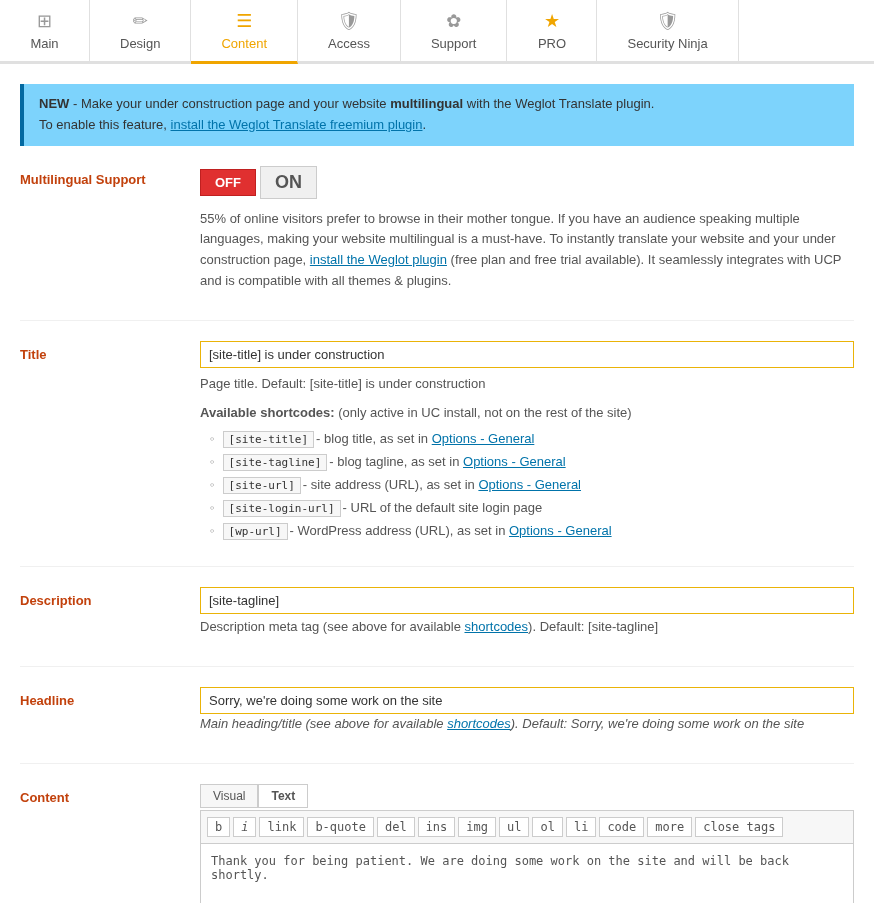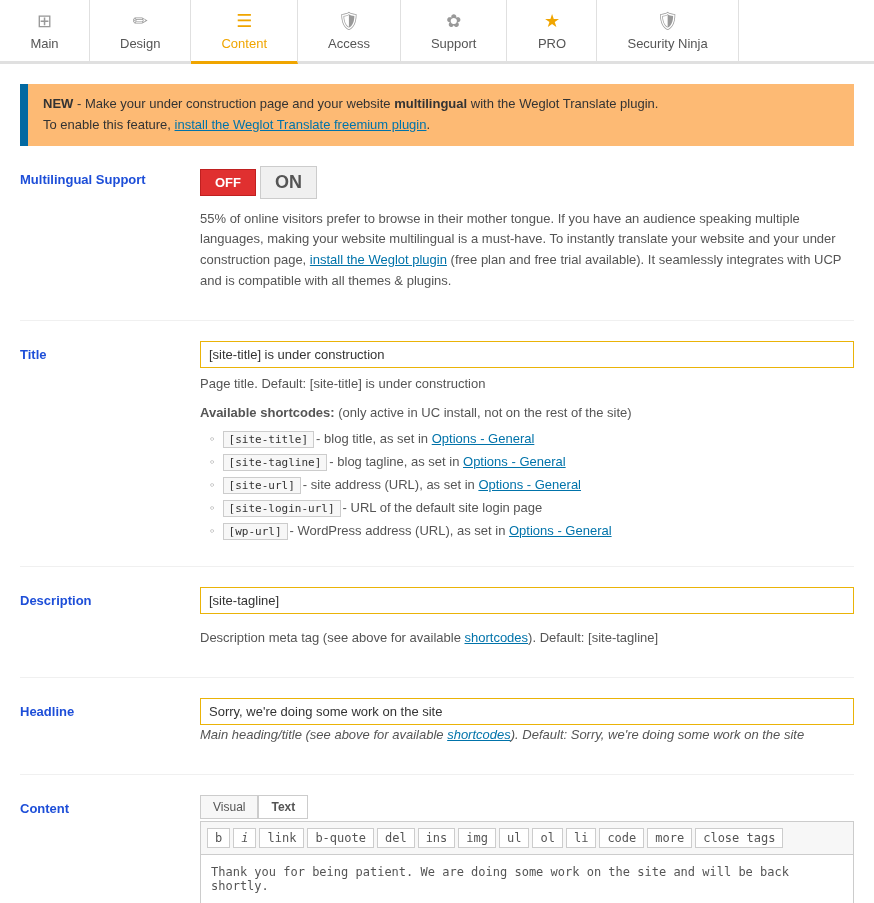--- a/index.html
+++ b/index.html
@@ -34,43 +34,43 @@
     .tab-item:not(.active) .tab-icon { color: #999; }
 
     .page-content {
       background: #fff;
       margin: 0;
       padding: 20px;
       max-width: 874px;
     }
 
     .notice-box {
-      border-left: 8px solid #0369a1;
-      background: #fdba74;
+      border-left: 4px solid #0369a1;
+      background: #7dd3fc;
       padding: 10px 15px;
       margin-bottom: 20px;
       font-size: 13px;
       line-height: 1.6;
     }
     .notice-box a { color: #0073aa; text-decoration: underline; }
 
     .form-row {
       display: flex;
       align-items: flex-start;
       margin-bottom: 20px;
       padding-bottom: 20px;
       border-bottom: 1px solid #f0f0f0;
     }
     .form-label {
       width: 180px;
       min-width: 180px;
       font-size: 13px;
       font-weight: 600;
       padding-top: 6px;
-      color: #1d4ed8;
+      color: #c2410c;
     }
     .form-field { flex: 1; }
 
     .toggle-group { display: flex; align-items: center; gap: 4px; margin-bottom: 10px; }
     .toggle-off {
       background: #e03030;
       color: #fff;
       font-weight: bold;
       padding: 5px 14px;
       font-size: 13px;
@@ -267,21 +267,21 @@
           <span> - WordPress address (URL), as set in <a href="#">Options - General</a></span>
         </li>
       </ul>
     </div>
   </div>
 
   <div class="form-row">
     <div class="form-label">Description</div>
     <div class="form-field">
       <input type="text" class="text-input" value="[site-tagline]" style="">
-      <p class="description-text" style="margin-top:14px;">
+      <p class="description-text" style="margin-top:3px;">
         Description meta tag (see above for available <a href="#">shortcodes</a>). Default: [site-tagline]
       </p>
     </div>
   </div>
 
   <div class="form-row">
     <div class="form-label">Headline</div>
     <div class="form-field">
       <input type="text" class="text-input" value="Sorry, we're doing some work on the site" style="">
       <p class="description-text" style="margin-top:0;font-style:italic;">

